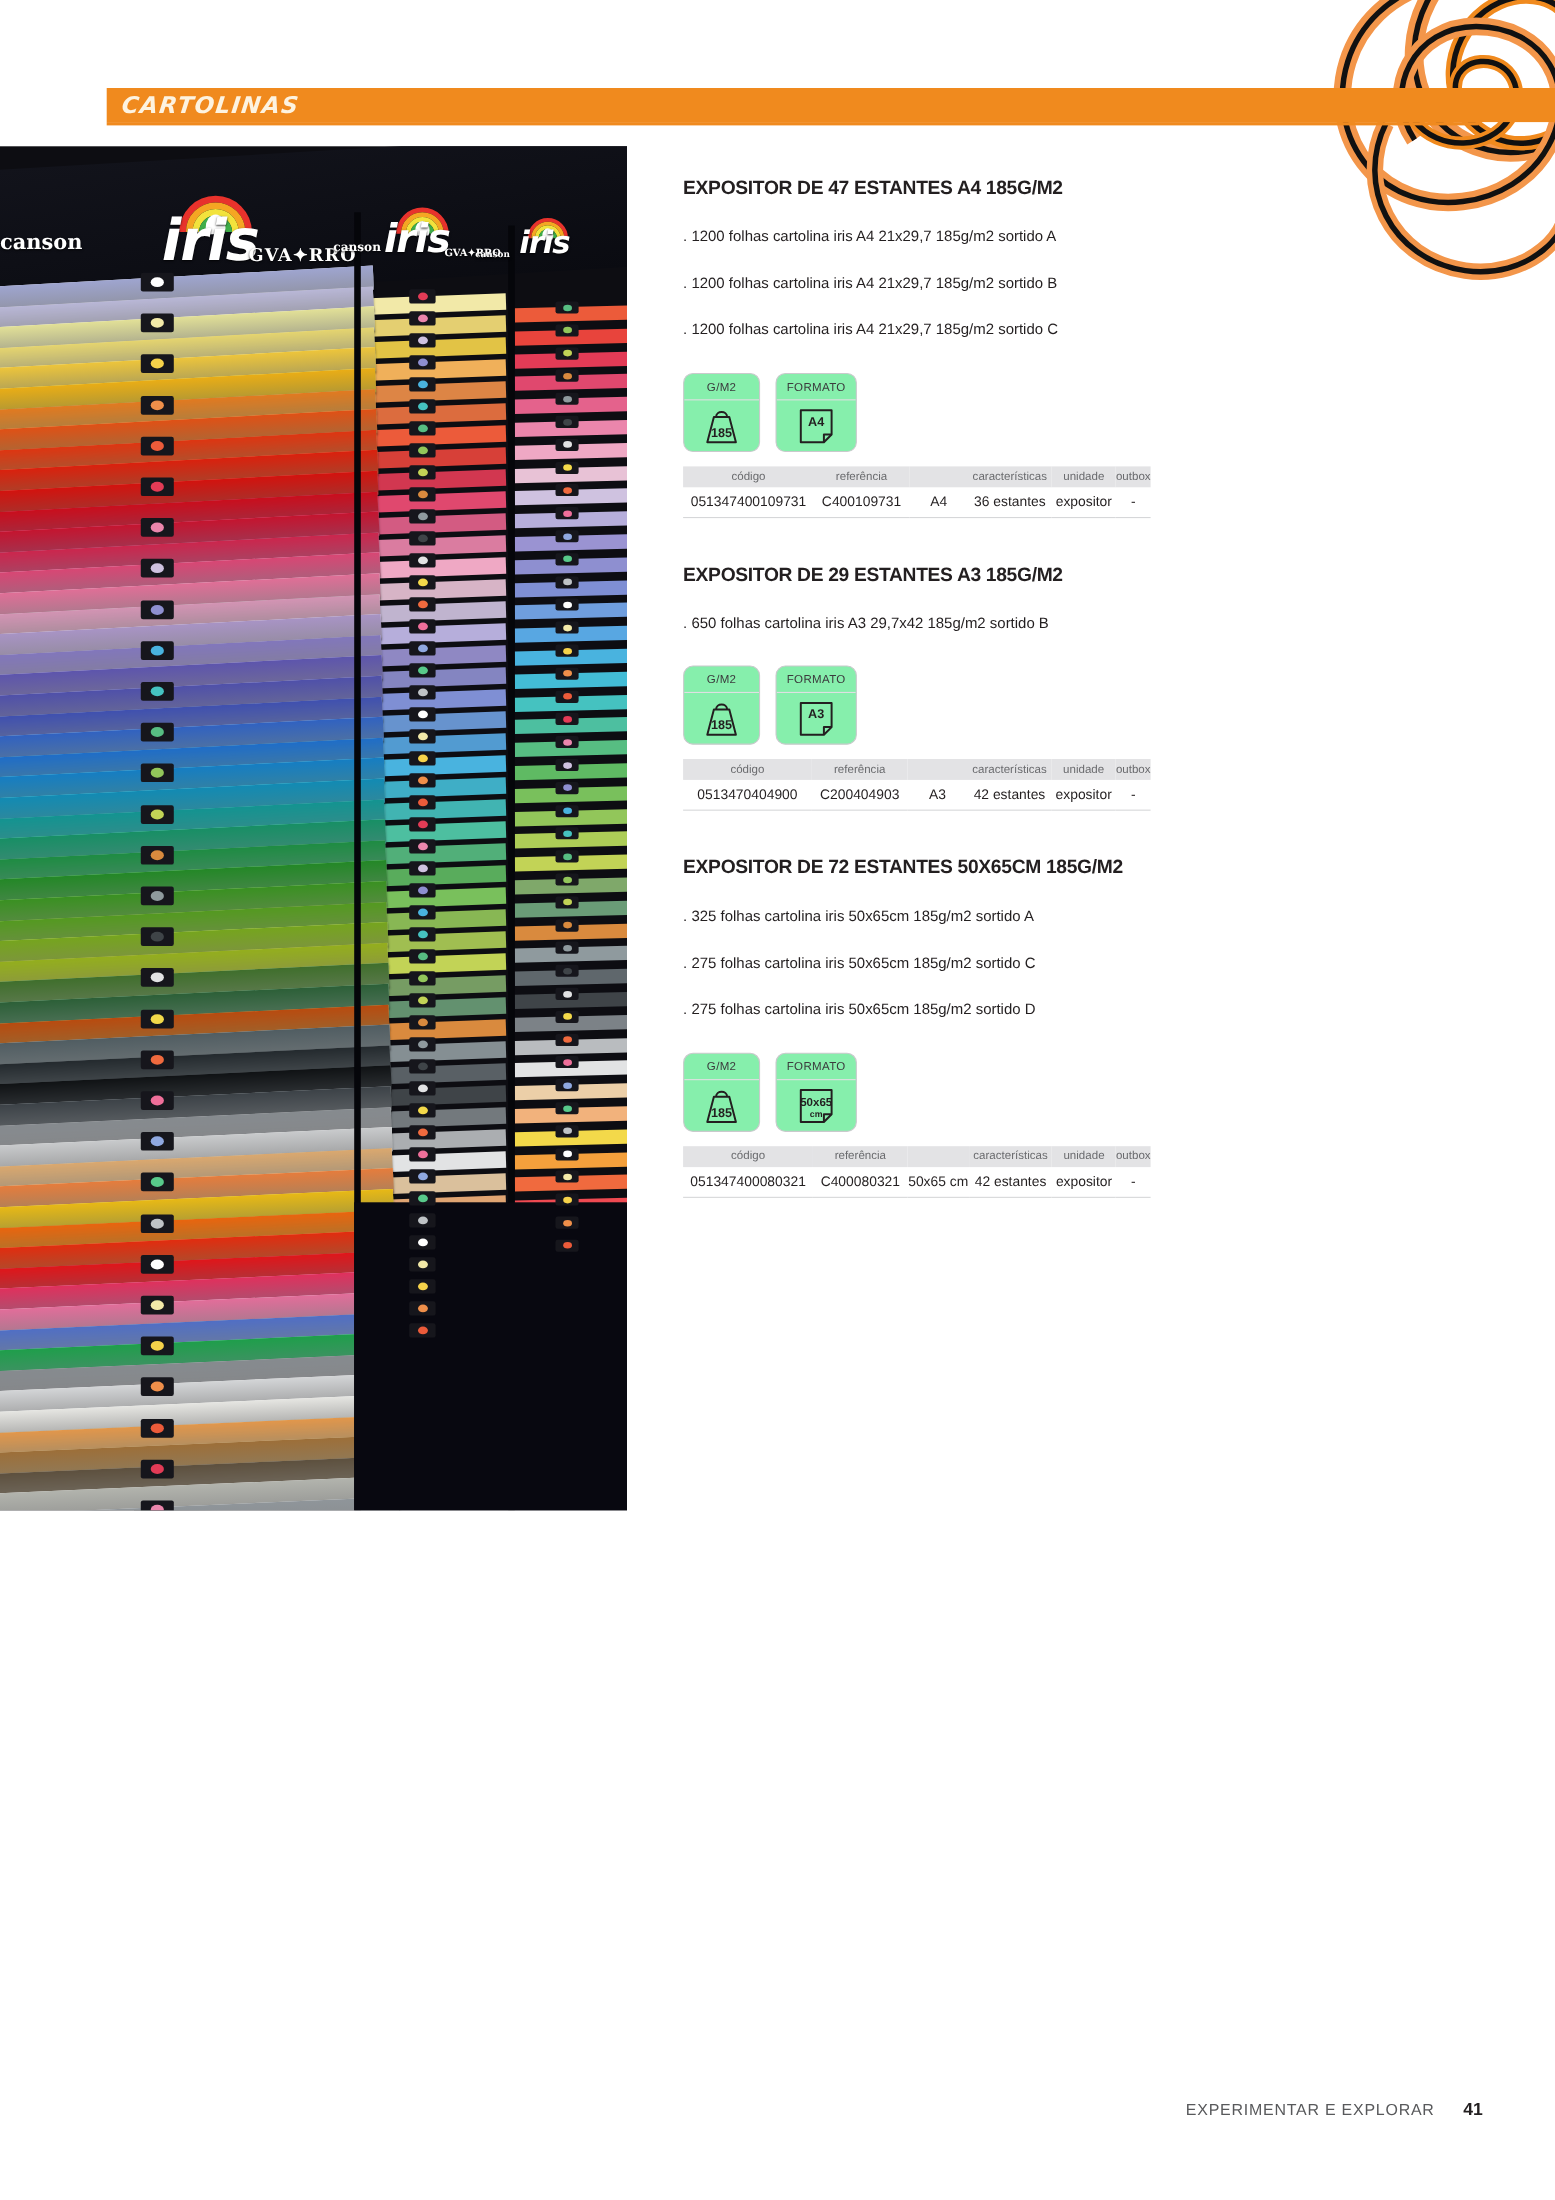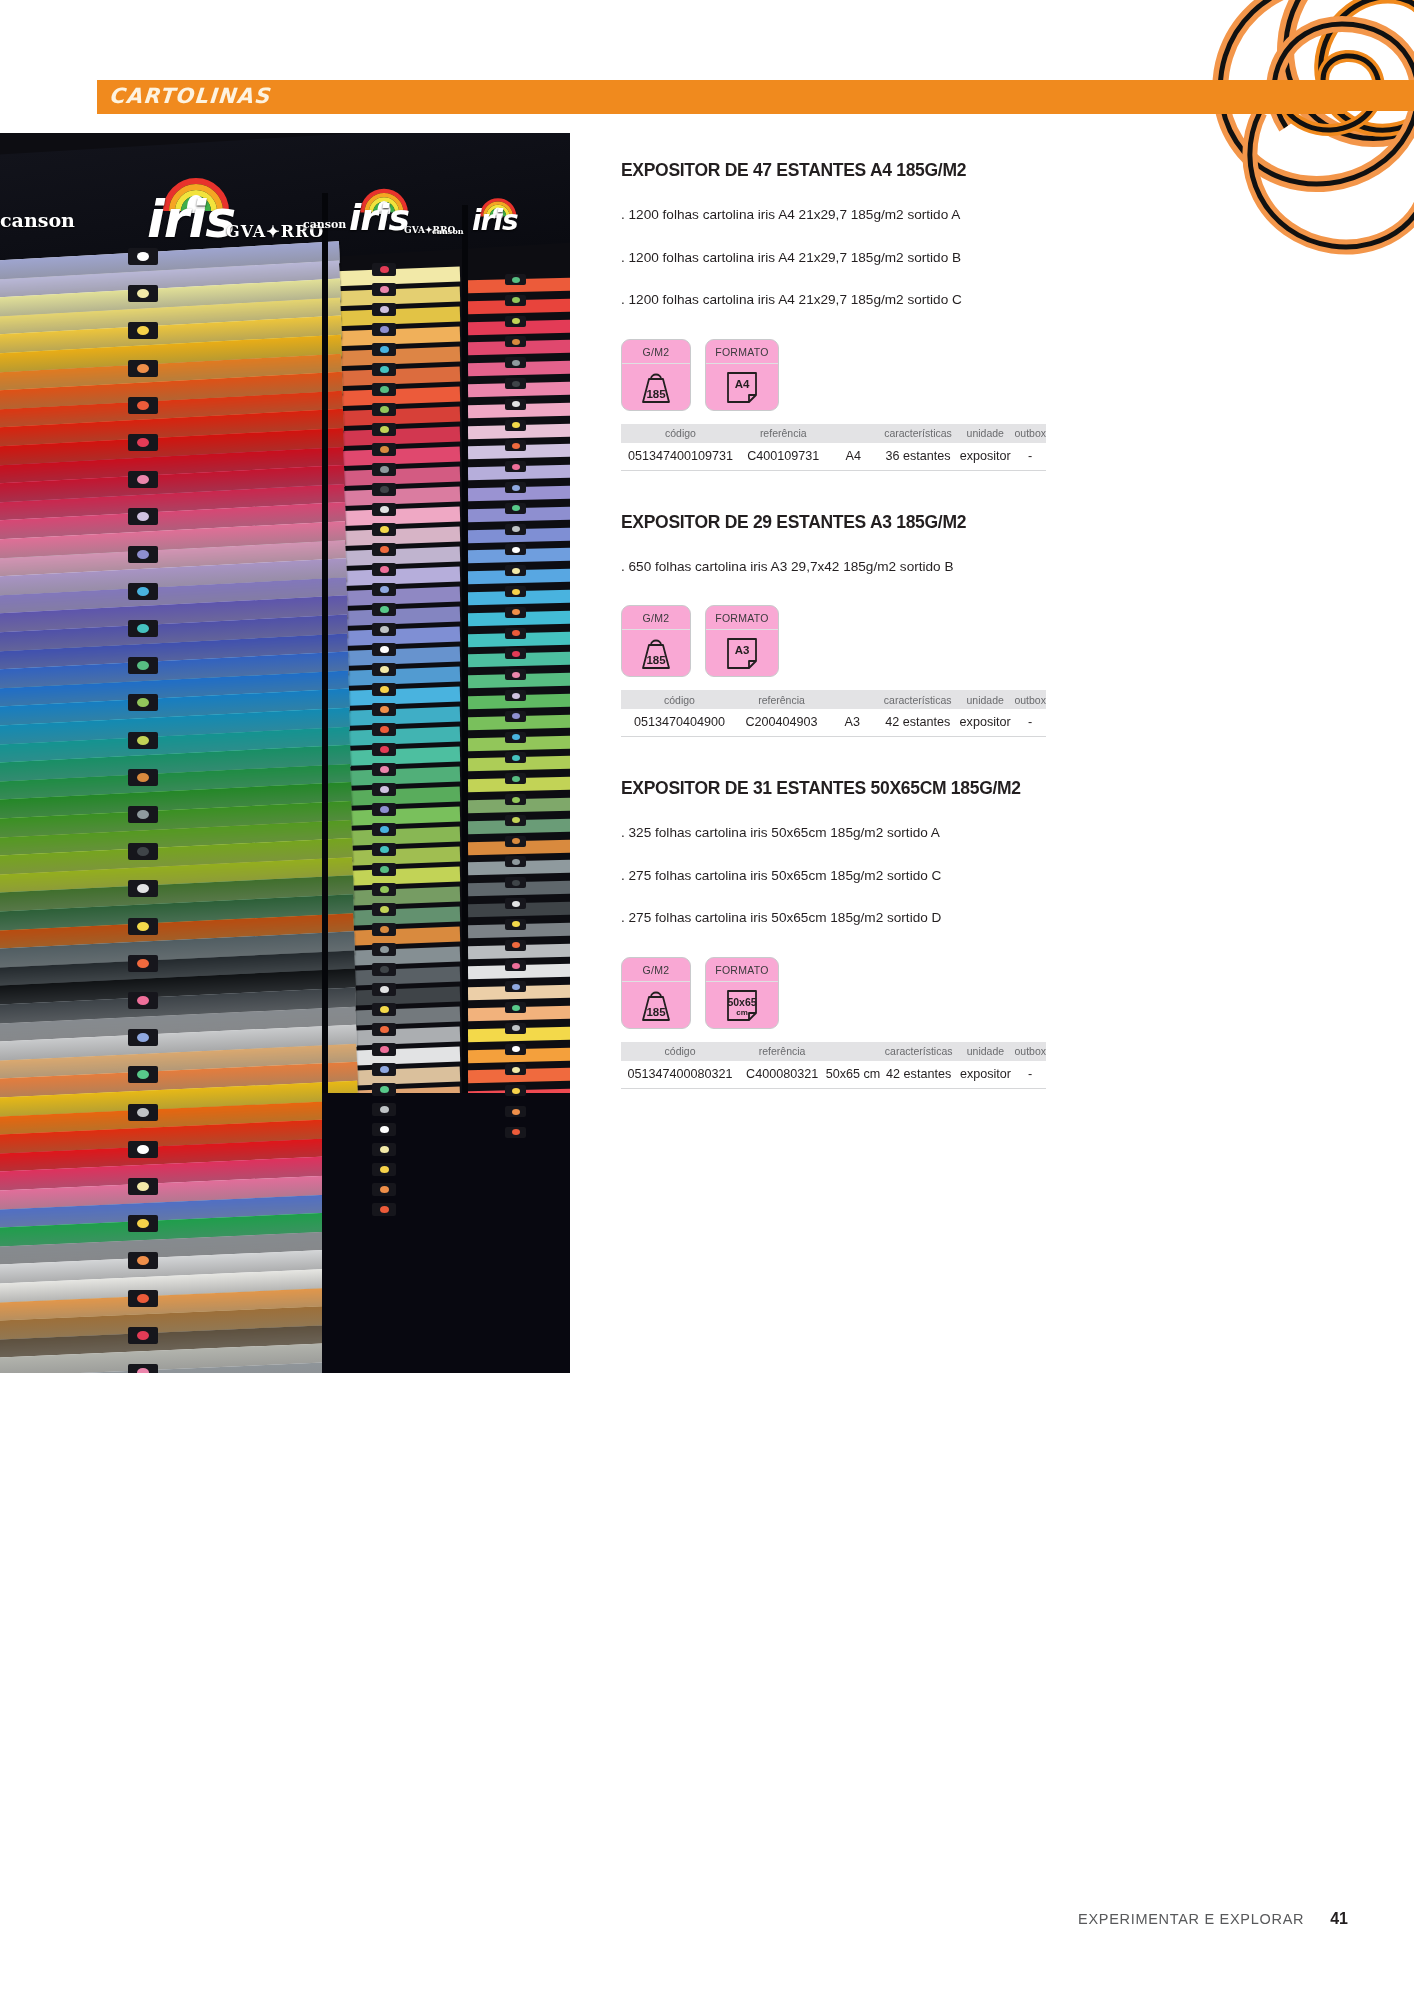--- a/index.html
+++ b/index.html
@@ -90,21 +90,21 @@
   }
   .prod-lines { margin-bottom:0; }
   .prod-line {
     font-size:13.6px; line-height:17.5px; color:#231f20; white-space:nowrap;margin-top:25px;
   }
   .prod-line .dot { color:#231f20; }
 
   .spec-row { display:flex; gap:14px; margin-top:30px; margin-bottom:13px; }
   .spec-box {
     width:70px; border:1px solid #c9cacc; border-radius:9px;
-    background:#f9a8d4; overflow:hidden;
+    background:#86efac; overflow:hidden;
   }
   .spec-box.wide { width:74px; }
   .spec-head {
     text-align:center; font-size:10.5px; color:#3b3b3d;
     padding:6px 0 5px; border-bottom:1px solid #dfe0e2; letter-spacing:.3px;
   }
   .spec-body { height:46px; display:flex; align-items:center; justify-content:center; }
 
   .gsm-ico { position:relative; width:40px; height:34px; }
   .gsm-ico svg { position:absolute; inset:0; }
@@ -838,21 +838,21 @@
             <td>A3</td>
             <td>42 estantes</td>
             <td>expositor</td>
             <td>-</td>
           </tr>
         </tbody>
       </table>
     </div>
     <div class="gap-lg"></div>
     <div class="product">
-      <div class="prod-title">EXPOSITOR DE 31 ESTANTES 50X65CM 185G/M2</div>
+      <div class="prod-title">EXPOSITOR DE 72 ESTANTES 50X65CM 185G/M2</div>
       <div class="prod-lines">
         <div class="prod-line"><span class="dot">. </span><span>325 folhas cartolina iris 50x65cm 185g/m2 sortido A</span></div>
         <div class="prod-line"><span class="dot">. </span><span>275 folhas cartolina iris 50x65cm 185g/m2 sortido C</span></div>
         <div class="prod-line"><span class="dot">. </span><span>275 folhas cartolina iris 50x65cm 185g/m2 sortido D</span></div>
       </div>
       <div class="spec-row">
         <div class="spec-box">
           <div class="spec-head">G/M2</div>
           <div class="spec-body">
             <div class="gsm-ico">

